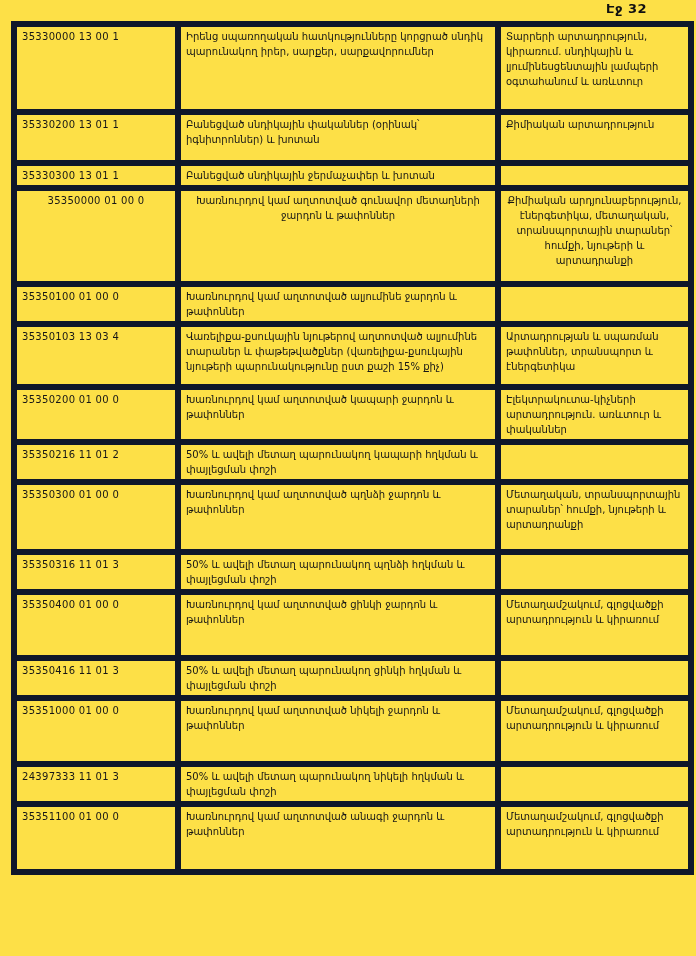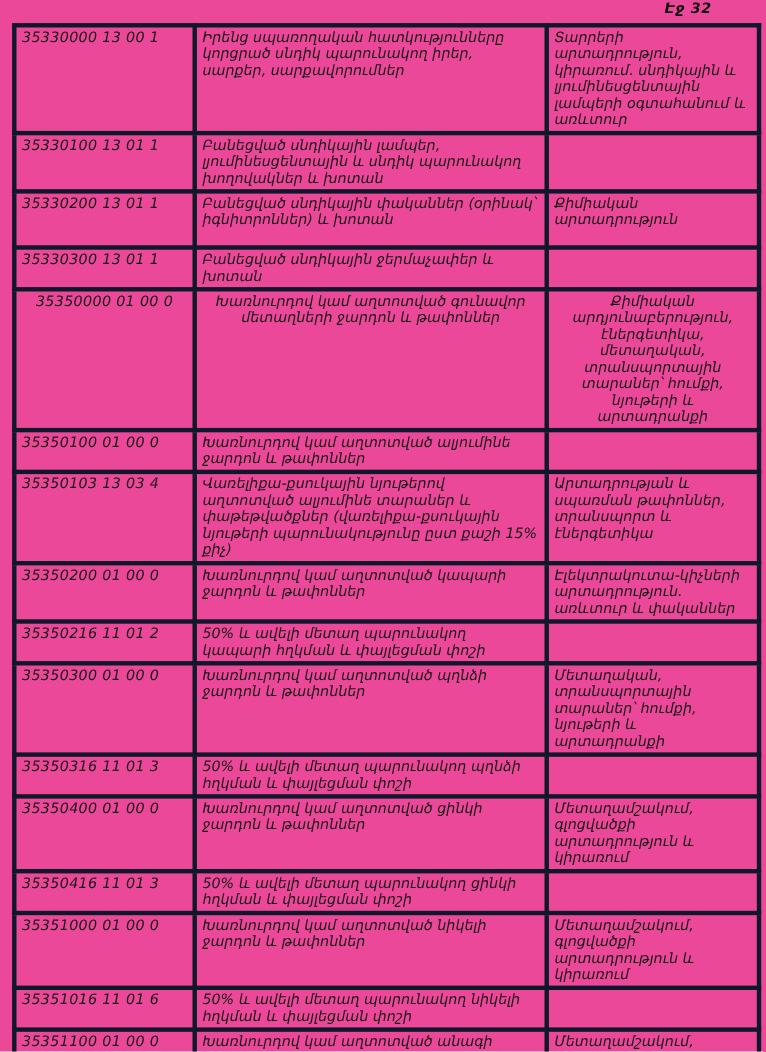--- a/index.html
+++ b/index.html
@@ -9,46 +9,45 @@
     width: 696px;
     height: 956px;
     font-family: "DejaVu Sans", sans-serif;
     color: #1a1a1a;
     position: relative;
     overflow: hidden;
   }
   .page {
     position: absolute;
     inset: 0;
-    background: #ec4899;
-    font-style: italic;
+    background: #fde047;
   }
   .page-label {
     position: absolute;
     top: 1px;
     right: 49px;
     font-size: 13px;
     font-weight: bold;
     color: #111;
     letter-spacing: 0.5px;
   }
   table.waste-table {
     position: absolute;
     left: 11px;
     top: 21px;
     width: 677px;
     border-collapse: collapse;
     table-layout: fixed;
     border: 1px solid #3f3f3f;
   }
   table.waste-table td {
-    border: 4px solid #0f172a;
+    border: 6px solid #0f172a;
     vertical-align: top;
     padding: 2px 5px 2px 5px;
-    font-size: 13px;
+    font-size: 10px;
     line-height: 15px;
     color: #161616;
     overflow: hidden;
     margin-top: 35px;
   }
   td.col-code {
     white-space: nowrap;
     font-size: 13px;
     letter-spacing: 0.3px;
     padding-left: 6px;
@@ -75,25 +74,20 @@
       <col class="c1">
       <col class="c2">
       <col class="c3">
     </colgroup>
     <tbody>
 
     <tr style="height: 88px;">
           <td class="col-code">35330000 13 00 1</td>
           <td class="col-description">Իրենց սպառողական հատկությունները կորցրած սնդիկ պարունակող իրեր, սարքեր, սարքավորումներ</td>
           <td class="col-category">Տարրերի արտադրություն, կիրառում. սնդիկային և լյումինեսցենտային լամպերի օգտահանում և առևտուր</td>
-        </tr>
-        <tr style="height: 52px;">
-          <td class="col-code">35330100 13 01 1</td>
-          <td class="col-description">Բանեցված սնդիկային լամպեր, լյումինեսցենտային և սնդիկ պարունակող խողովակներ և խոտան</td>
-          <td class="col-category"></td>
         </tr>
         <tr style="height: 51px;">
           <td class="col-code">35330200 13 01 1</td>
           <td class="col-description">Բանեցված սնդիկային փականներ (օրինակ՝ իգնիտրոններ) և խոտան</td>
           <td class="col-category">Քիմիական արտադրություն</td>
         </tr>
         <tr style="height: 18px;">
           <td class="col-code">35330300 13 01 1</td>
           <td class="col-description">Բանեցված սնդիկային ջերմաչափեր և խոտան</td>
           <td class="col-category"></td>
@@ -142,21 +136,21 @@
           <td class="col-code">35350416 11 01 3</td>
           <td class="col-description">50% և ավելի մետաղ պարունակող ցինկի հղկման և փայլեցման փոշի</td>
           <td class="col-category"></td>
         </tr>
         <tr style="height: 66px;">
           <td class="col-code">35351000 01 00 0</td>
           <td class="col-description">Խառնուրդով կամ աղտոտված նիկելի ջարդոն և թափոններ</td>
           <td class="col-category">Մետաղամշակում, գլոցվածքի արտադրություն և կիրառում</td>
         </tr>
         <tr style="height: 34px;">
-          <td class="col-code">35351016 11 01 6</td>
+          <td class="col-code">24397333 11 01 3</td>
           <td class="col-description">50% և ավելի մետաղ պարունակող նիկելի հղկման և փայլեցման փոշի</td>
           <td class="col-category"></td>
         </tr>
         <tr style="height: 68px;">
           <td class="col-code">35351100 01 00 0</td>
           <td class="col-description">Խառնուրդով կամ աղտոտված անագի ջարդոն և թափոններ</td>
           <td class="col-category">Մետաղամշակում, գլոցվածքի արտադրություն և կիրառում</td>
         </tr>
       </tbody>
   </table>

